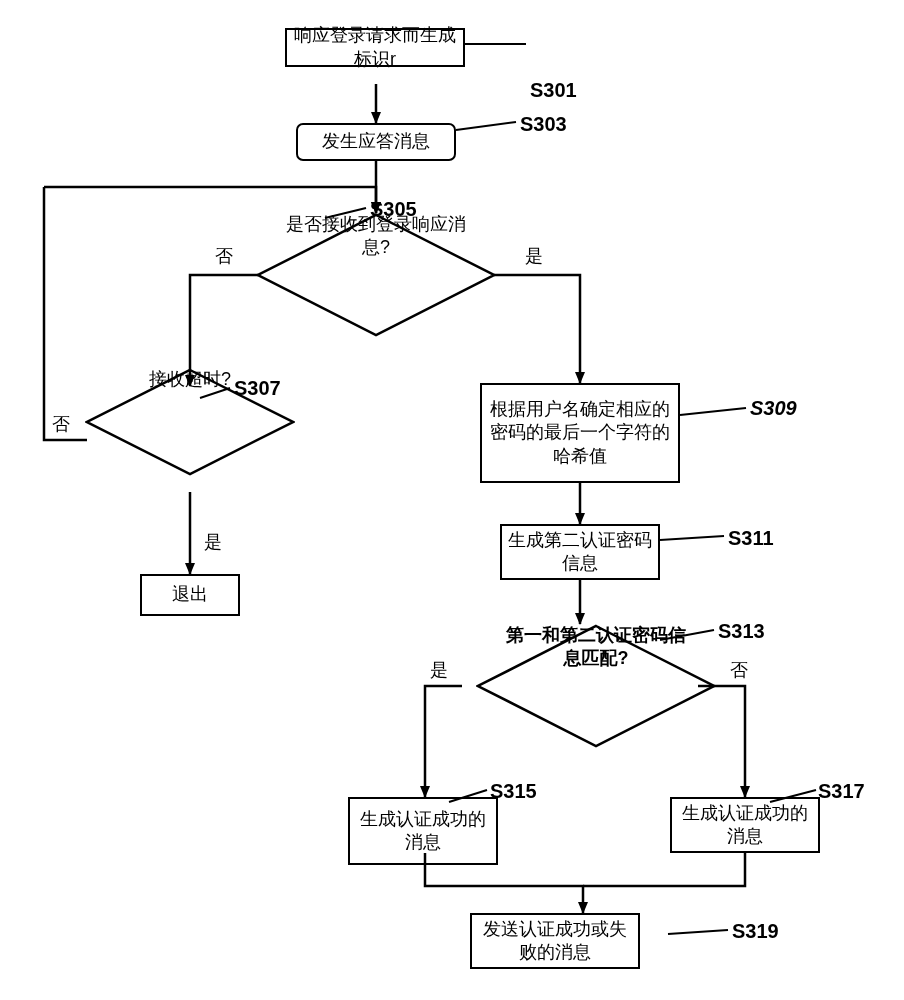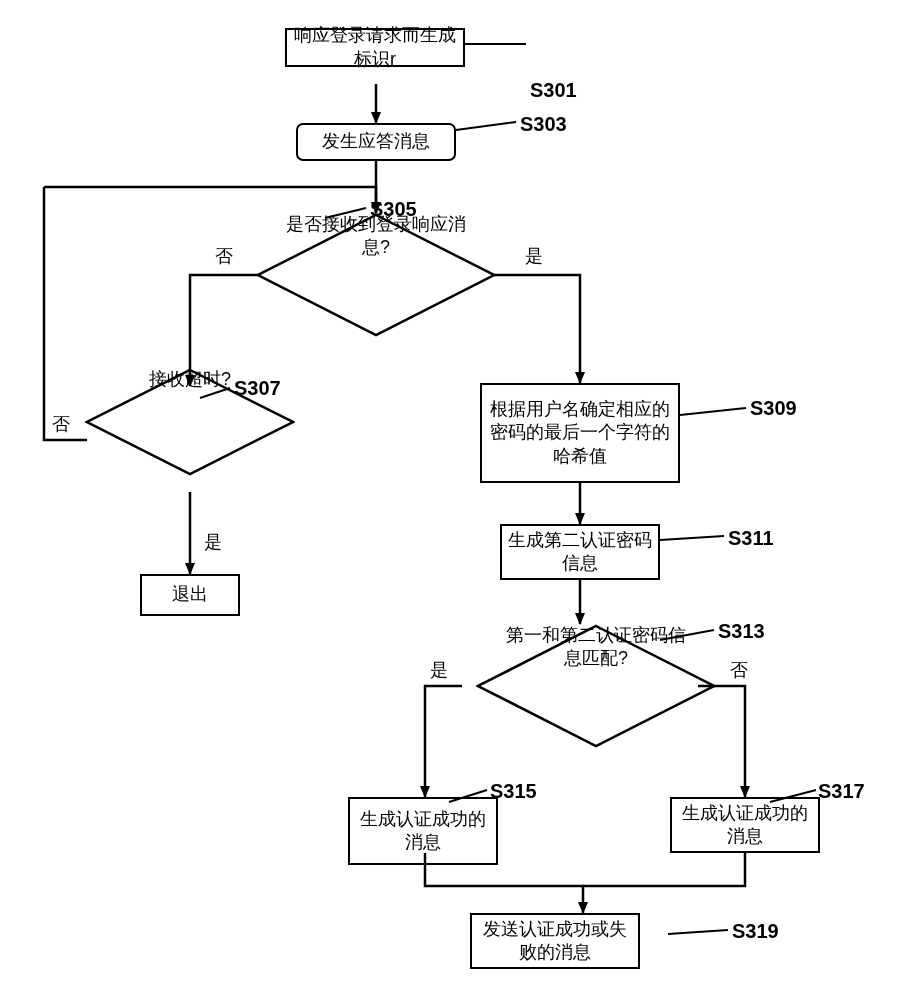--- a/index.html
+++ b/index.html
@@ -86,28 +86,28 @@
 <div class="edge-label" style="left:52px; top:412px;">否</div>
 <div class="edge-label" style="left:204px; top:530px;">是</div>
 
 <div class="node-rect" style="left:140px; top:574px; width:100px; height:42px;">
   <span>退出</span>
 </div>
 
 <div class="node-rect" style="left:480px; top:383px; width:200px; height:100px;">
   <span>根据用户名确定相应的密码的最后一个字符的哈希值</span>
 </div>
-<div class="label" style="left:750px; top:397px;">S309</div>
+<div class="label" style="left:750px; top:397px;font-style:italic;">S309</div>
 
 <div class="node-rect" style="left:500px; top:524px; width:160px; height:56px;">
   <span>生成第二认证密码信息</span>
 </div>
 <div class="label" style="left:728px; top:527px;">S311</div>
 
-<div class="diamond" style="left:476px; top:624px; width:240px; height:124px;">
+<div class="diamond" style="left:476px; top:624px; width:240px; height:124px;font-weight:bold;">
   <svg width="240" height="124" viewBox="0 0 240 124">
     <polygon points="120,2 238,62 120,122 2,62" fill="#fff" stroke="#000" stroke-width="2.5"></polygon>
   </svg>
   <div class="dtext">
       <span>第一和第二认证密码信息匹配?</span>
     </div>
 </div>
 <div class="label" style="left:718px; top:620px;">S313</div>
 <div class="edge-label" style="left:430px; top:658px;">是</div>
 <div class="edge-label" style="left:730px; top:658px;">否</div>

